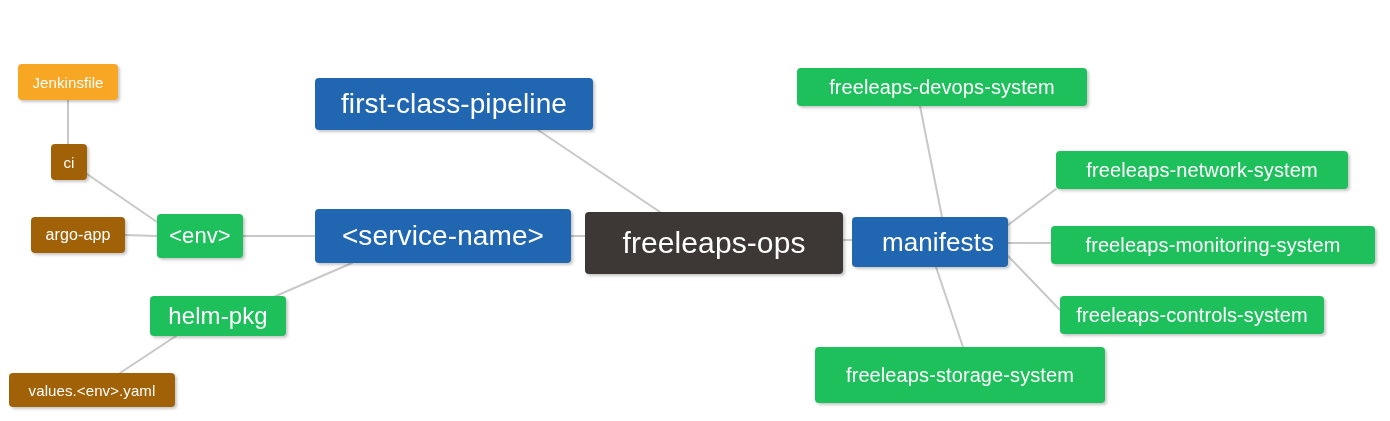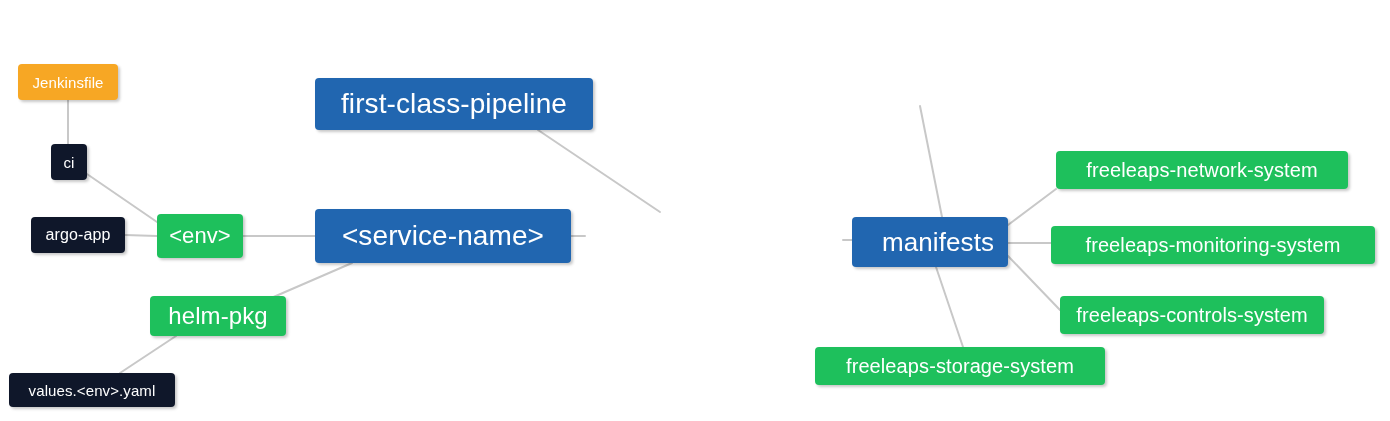--- a/index.html
+++ b/index.html
@@ -39,21 +39,21 @@
     border-radius: 4px;
     white-space: nowrap;
     line-height: 1;
     box-shadow: 2px 2px 3px rgba(0,0,0,0.22);
     letter-spacing: 0.1px;
     user-select: none;
   }
   .node.root      { background: #3D3835; }
   .node.blue      { background: #2166B0; }
   .node.green     { background: #1EC05C; }
-  .node.orangered { background: #0f172a; }
+  .node.orangered { background: #a16207; }
   .node.orange    { background: #F7A724; }
 </style>
 </head>
 <body>
 
 <div id="mindmap">
   <svg id="edge-layer" width="1390" height="421" viewBox="0 0 1390 421" xmlns="http://www.w3.org/2000/svg">
       <line x1="68" y1="60" x2="68" y2="104" stroke="#c8c8c8" stroke-width="2" stroke-linecap="round"></line>
       <line x1="87" y1="134" x2="157" y2="182" stroke="#c8c8c8" stroke-width="2" stroke-linecap="round"></line>
       <line x1="125" y1="195" x2="157" y2="196" stroke="#c8c8c8" stroke-width="2" stroke-linecap="round"></line>
@@ -86,28 +86,34 @@
     </div>
     <div class="node blue" style="left: 315px; top: 38px; width: 278px; height: 52px; font-size: 28px;">
       <span>first-class-pipeline</span>
     </div>
     <div class="node green" style="left: 150px; top: 256px; width: 136px; height: 40px; font-size: 24px;">
       <span>helm-pkg</span>
     </div>
     <div class="node orangered" style="left: 9px; top: 333px; width: 166px; height: 34px; font-size: 15px;">
       <span>values.&lt;env&gt;.yaml</span>
     </div>
+    <div class="node root" style="left: 585px; top: 172px; width: 258px; height: 62px; font-size: 30px;">
+      <span>freeleaps-ops</span>
+    </div>
     <div class="node blue" style="left: 852px; top: 177px; width: 156px; height: 50px; font-size: 26px; padding-left: 16px;">
       <span>manifests</span>
+    </div>
+    <div class="node green" style="left: 797px; top: 28px; width: 290px; height: 38px; font-size: 20px;">
+      <span>freeleaps-devops-system</span>
     </div>
     <div class="node green" style="left: 1056px; top: 111px; width: 292px; height: 38px; font-size: 20px;">
       <span>freeleaps-network-system</span>
     </div>
     <div class="node green" style="left: 1051px; top: 186px; width: 324px; height: 38px; font-size: 20px;">
       <span>freeleaps-monitoring-system</span>
     </div>
     <div class="node green" style="left: 1060px; top: 256px; width: 264px; height: 38px; font-size: 20px;">
       <span>freeleaps-controls-system</span>
     </div>
-    <div class="node green" style="left: 815px; top: 307px; width: 290px; height: 38px; font-size: 20px;">
+    <div class="node green" style="left: 815px; top: 307px; width: 290px; height: 56px; font-size: 20px;">
       <span>freeleaps-storage-system</span>
     </div>
   </div>
 
 </body></html>

